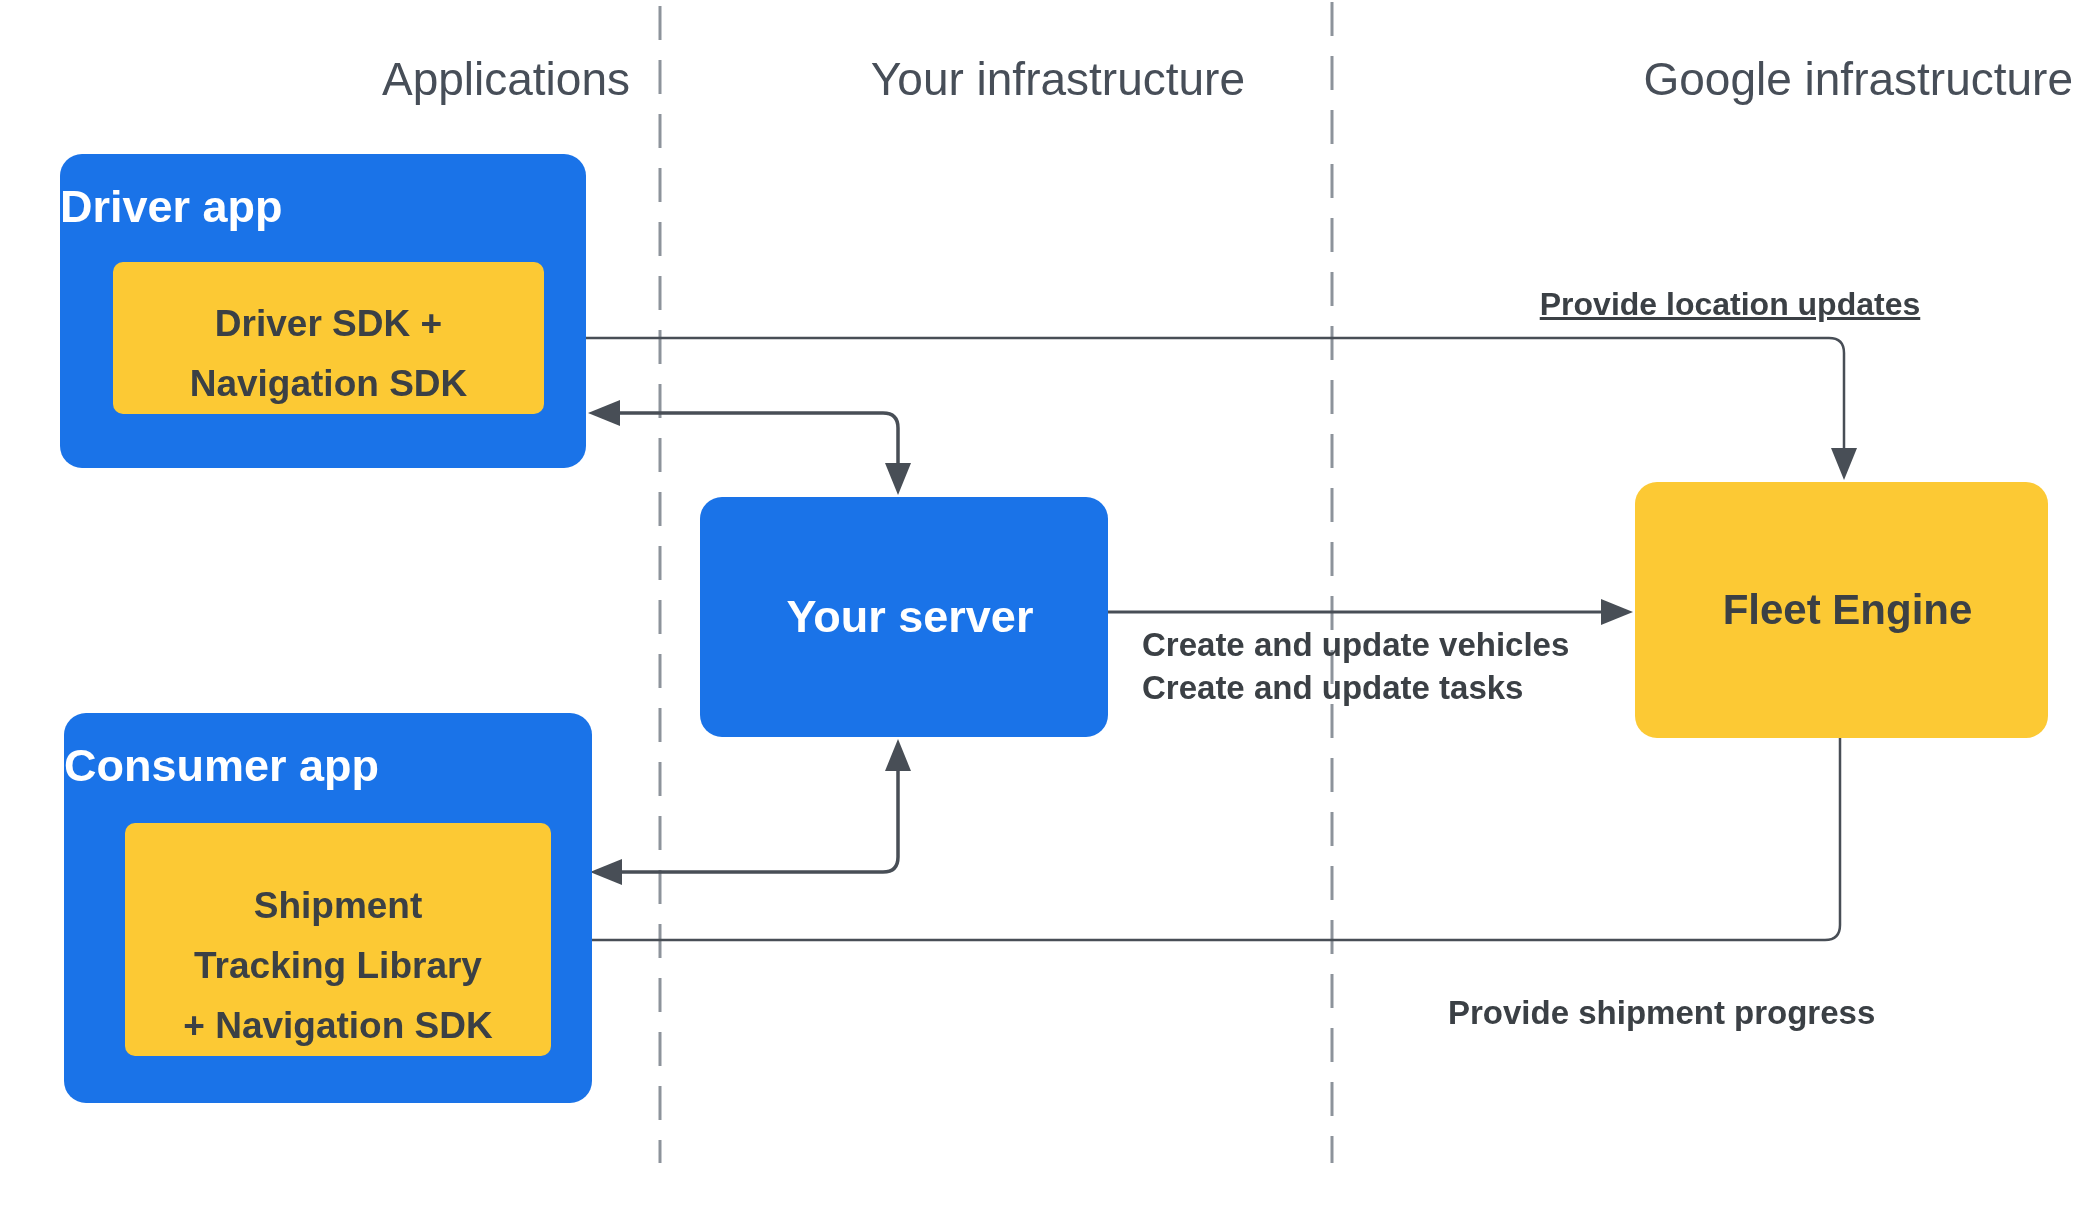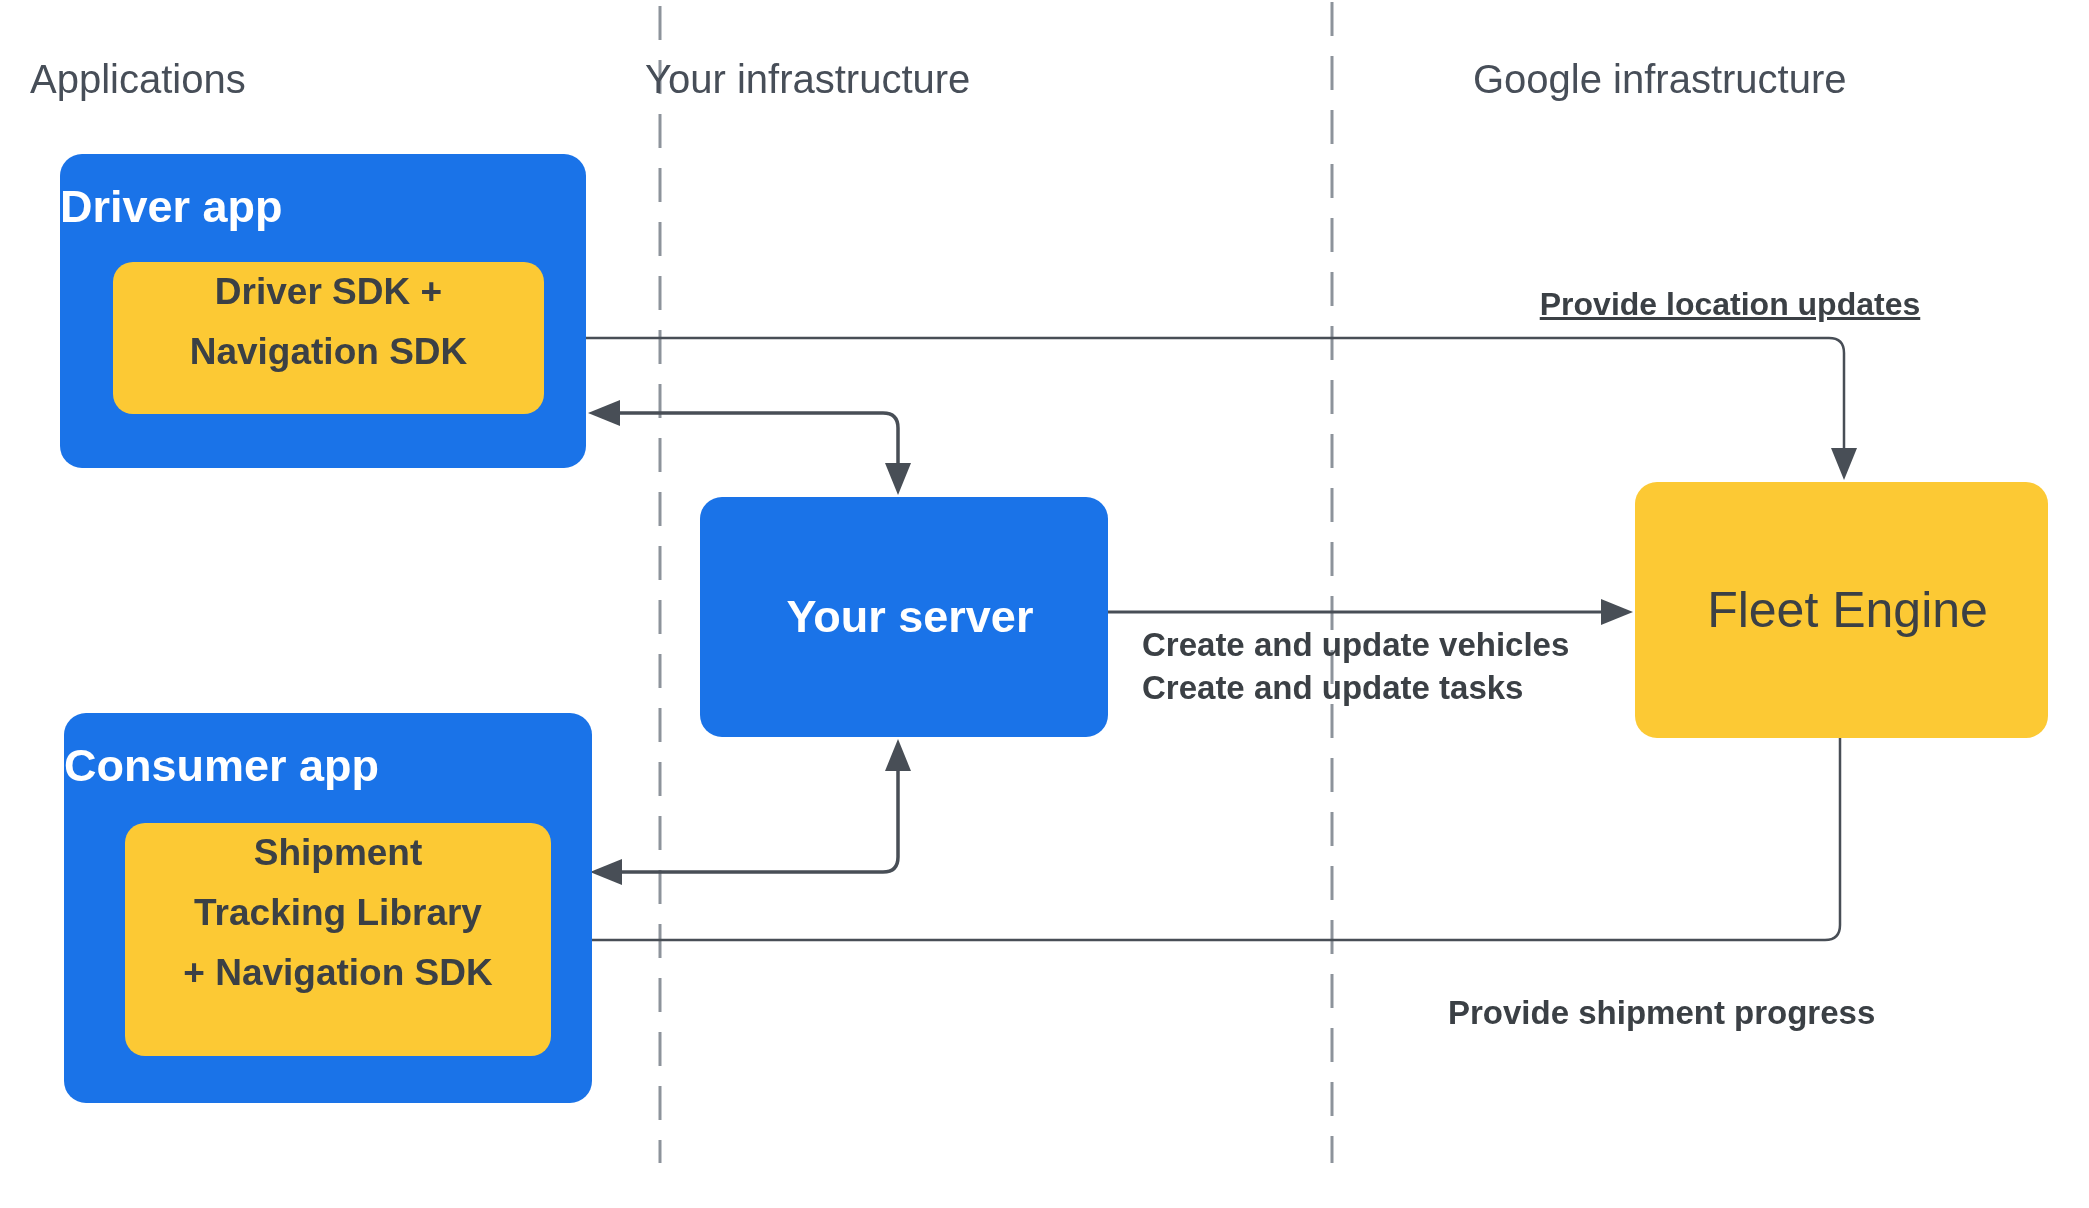--- a/index.html
+++ b/index.html
@@ -7,38 +7,38 @@
     --text-dark:#3b4045; --header:#474e58; --white:#ffffff;
   }
   *{margin:0;padding:0;box-sizing:border-box;}
   body{background:#ffffff;font-family:"Liberation Sans",sans-serif;}
   .canvas{position:relative;width:2089px;height:1208px;background:#ffffff;overflow:hidden;}
   .wires{position:absolute;left:0;top:0;pointer-events:none;}
   .wires path{fill:none;stroke:var(--line);}
   .wires .divider{stroke:var(--divider);stroke-width:3;stroke-dasharray:34 20;}
   .wires polygon{fill:var(--line);stroke:none;}
 
-  .col-header{position:absolute;top:54px;font-size:40px;line-height:50px;
-    color:var(--header);text-align:left;font-weight:400;}
+  .col-header{position:absolute;top:54px;font-size:46px;line-height:50px;
+    color:var(--header);text-align:right;font-weight:400;}
   .hdr-applications{left:30px;width:600px;}
   .hdr-your-infra{left:645px;width:600px;}
   .hdr-google-infra{left:1473px;width:600px;}
 
   .node{position:absolute;border-radius:22px;}
   .node-blue{background:var(--blue);}
   .node-yellow{background:var(--yellow);}
   .app-title{margin-top:26px;text-align:left;color:var(--white);
     font-size:45px;line-height:54px;font-weight:700;}
-  .sdk-box{position:absolute;border-radius:20px;display:flex;
-    align-items:flex-start;justify-content:center;}
+  .sdk-box{position:absolute;border-radius:10px;display:flex;
+    align-items:flex-end;justify-content:center;}
   .sdk-text{white-space:pre-line;text-align:center;color:var(--text-dark);
     font-size:37px;line-height:60px;font-weight:700;}
   .center-box{display:flex;align-items:center;justify-content:center;padding-left:12px;}
   .server-title{color:var(--white);font-size:45px;font-weight:700;}
-  .fleet-title{color:var(--text-dark);font-size:50px;font-weight:400;}
+  .fleet-title{color:var(--text-dark);font-size:42px;font-weight:700;}
 
   .driver-app{left:60px;top:154px;width:526px;height:314px;}
   .driver-sdk{left:53px;top:108px;width:431px;height:152px;}
   .consumer-app{left:64px;top:713px;width:528px;height:390px;}
   .consumer-sdk{left:61px;top:110px;width:426px;height:233px;}
   .your-server{left:700px;top:497px;width:408px;height:240px;}
   .fleet-engine{left:1635px;top:482px;width:413px;height:256px;}
 
   .edge-label{position:absolute;color:var(--text-dark);font-weight:700;
     white-space:pre-line;}

